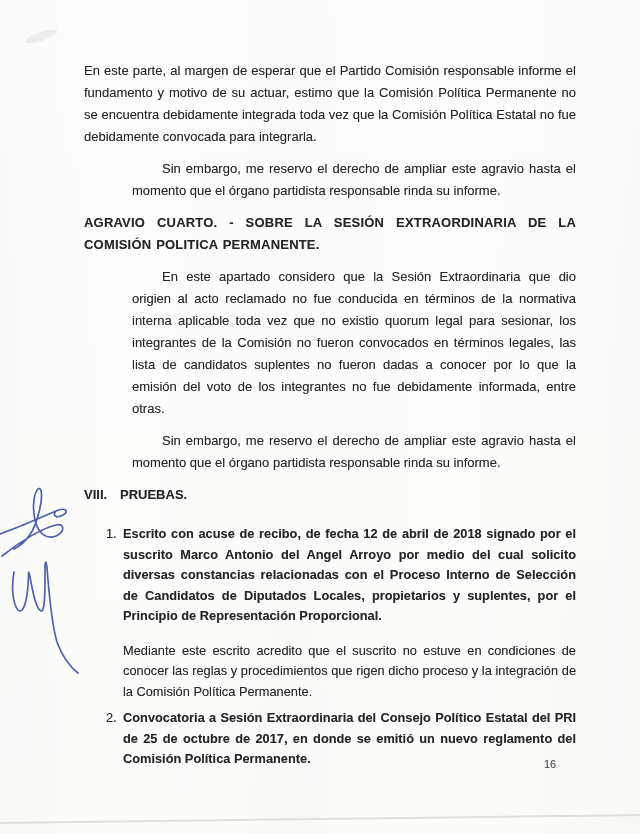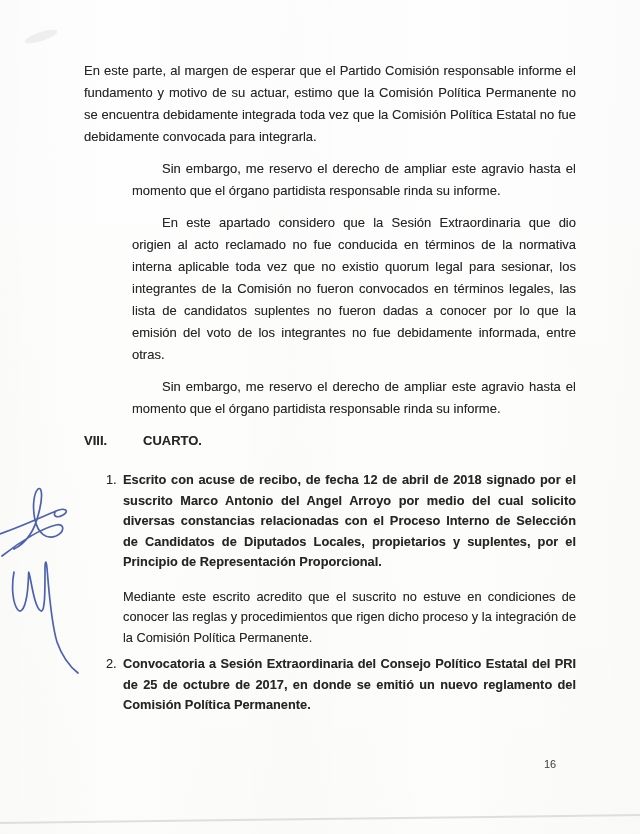--- a/index.html
+++ b/index.html
@@ -37,21 +37,20 @@
     font-weight: bold;
     text-align: justify;
     word-spacing: 1px;
     letter-spacing: 0.2px;
     margin-bottom: 10px;
   }
   .section-head {
     display: flex;
     font-weight: bold;
     margin: 4px 0 18px 0;
-    gap: 23px;
   }
   .section-head .roman { width: 36px; flex: none; }
   .evidence-list { margin-top: 0; }
   .list-item {
     display: flex;
     margin-left: 22px;
     font-size: 12.8px;
     line-height: 20.5px;
     margin-bottom: 14px;
   }
@@ -106,28 +105,29 @@
 <div class="sheet">
 
   <div class="scan-smudge"></div>
 
   <div class="content">
 
     <p class="body-para">En este parte, al margen de esperar que el Partido Comisión responsable informe el fundamento y motivo de su actuar, estimo que la Comisión Política Permanente no se encuentra debidamente integrada toda vez que la Comisión Política Estatal no fue debidamente convocada para integrarla.</p>
 
     <p class="body-para indent">Sin embargo, me reservo el derecho de ampliar este agravio hasta el momento que el órgano partidista responsable rinda su informe.</p>
 
+    <p class="heading-para">AGRAVIO CUARTO. - SOBRE LA SESIÓN EXTRAORDINARIA DE LA COMISIÓN POLITICA PERMANENTE.</p>
 
     <p class="body-para indent">En este apartado considero que la Sesión Extraordinaria que dio origien al acto reclamado no fue conducida en términos de la normativa interna aplicable toda vez que no existio quorum legal para sesionar, los integrantes de la Comisión no fueron convocados en términos legales, las lista de candidatos suplentes no fueron dadas a conocer por lo que la emisión del voto de los integrantes no fue debidamente informada, entre otras.</p>
 
     <p class="body-para indent">Sin embargo, me reservo el derecho de ampliar este agravio hasta el momento que el órgano partidista responsable rinda su informe.</p>
 
     <div class="section-head">
       <span class="roman">VIII.</span>
-      <span class="title">CUARTO.</span>
+      <span class="title">PRUEBAS.</span>
     </div>
 
     <div class="evidence-list">
 
       <div class="list-item">
         <span class="num">1.</span>
         <div class="itext">Escrito con acuse de recibo, de fecha 12 de abril de 2018 signado por el suscrito Marco Antonio del Angel Arroyo por medio del cual solicito diversas constancias relacionadas con el Proceso Interno de Selección de Candidatos de Diputados Locales, propietarios y suplentes, por el Principio de Representación Proporcional.</div>
       </div>
 
       <p class="follow-para">Mediante este escrito acredito que el suscrito no estuve en condiciones de conocer las reglas y procedimientos que rigen dicho proceso y la integración de la Comisión Política Permanente.</p>

